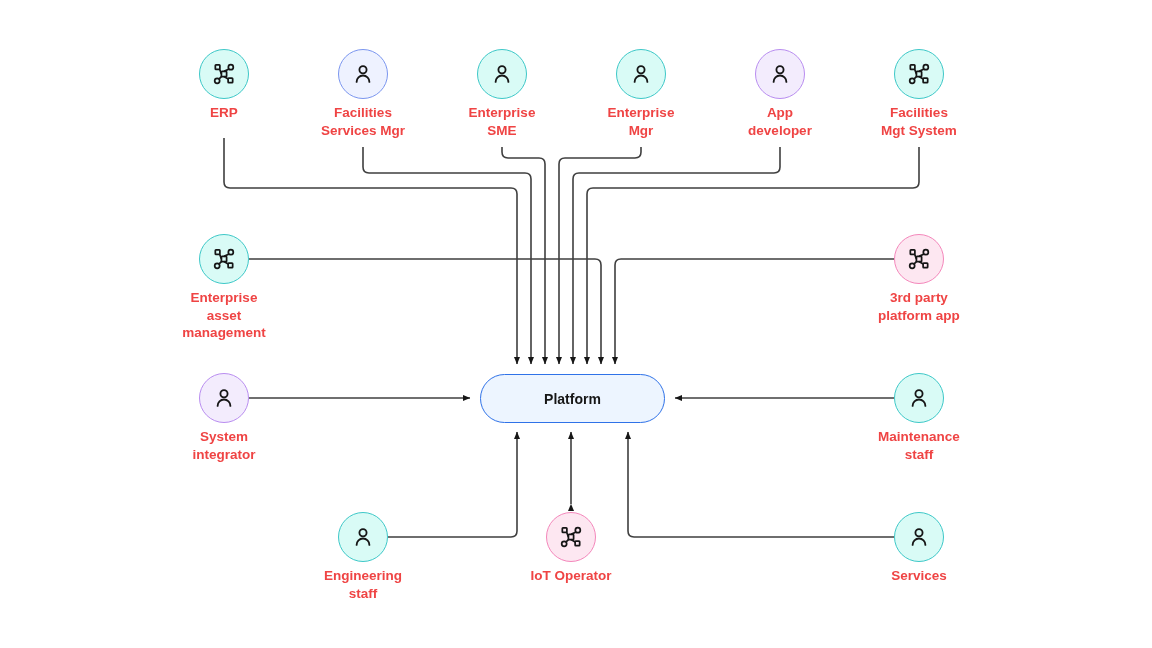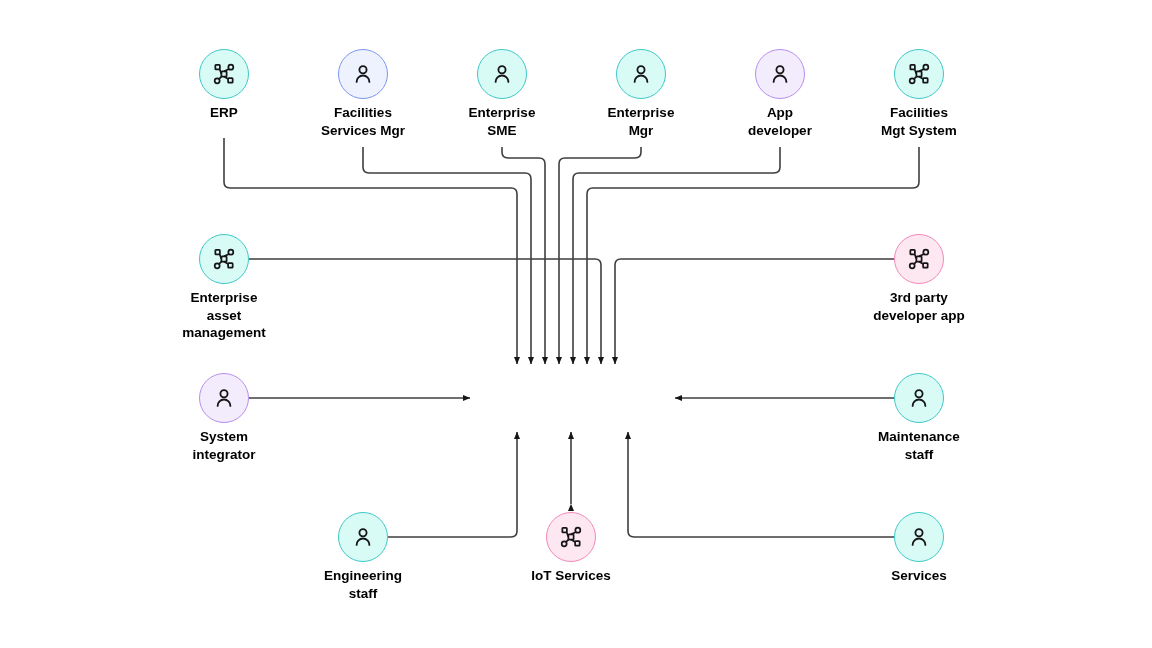--- a/index.html
+++ b/index.html
@@ -43,21 +43,21 @@
     justify-content: center;
   }
   .node-label {
     position: absolute;
     top: 30px;
     left: -90px;
     width: 180px;
     text-align: center;
     font-size: 13.5px;
     font-weight: bold;
-    color: #000000;
+    color: #ef4444;
     line-height: 17.5px;
     white-space: pre-line;
   }
   .platform-box {
     position: absolute;
     left: 480px;
     top: 374px;
     width: 185px;
     height: 49px;
     box-sizing: border-box;
@@ -98,20 +98,23 @@
 
       <path d="M 249 398 L 470 398" marker-end="url(#arrowhead)"></path>
       <path d="M 894 398 L 675 398" marker-end="url(#arrowhead)"></path>
 
       <path d="M 388 537 L 511 537 Q 517 537 517 531 L 517 432" marker-end="url(#arrowhead)"></path>
       <path d="M 571 504 L 571 432" marker-end="url(#arrowhead)" marker-start="url(#arrowhead)"></path>
       <path d="M 894 537 L 634 537 Q 628 537 628 531 L 628 432" marker-end="url(#arrowhead)"></path>
     </g>
   </svg>
 
+  <div class="platform-box">
+    <span>Platform</span>
+  </div>
 
   <div class="node" style="left:224px; top:74px;">
     <div class="node-circle" style="background:#d9fbf6; border-color:#3ec8c8;">
       <svg class="ic" width="26" height="26" viewBox="0 0 24 24" fill="none" stroke="#161616" stroke-width="1.6">
         <rect x="9.6" y="9.6" width="4.8" height="4.8" rx="0.6"></rect>
         <circle cx="18.3" cy="5.7" r="2.3"></circle>
         <rect x="4" y="3.6" width="4.2" height="4.2" rx="0.6"></rect>
         <circle cx="5.7" cy="18.3" r="2.3"></circle>
         <rect x="15.8" y="15.8" width="4.2" height="4.2" rx="0.6"></rect>
         <path d="M9.6 12 L8.1 7.8 M12 9.6 L16.7 7.3 M12 14.4 L15.8 16.6 M9.6 14.4 L7.3 16.7"></path>
@@ -200,21 +203,21 @@
       <svg class="ic" width="26" height="26" viewBox="0 0 24 24" fill="none" stroke="#161616" stroke-width="1.6">
         <rect x="9.6" y="9.6" width="4.8" height="4.8" rx="0.6"></rect>
         <circle cx="18.3" cy="5.7" r="2.3"></circle>
         <rect x="4" y="3.6" width="4.2" height="4.2" rx="0.6"></rect>
         <circle cx="5.7" cy="18.3" r="2.3"></circle>
         <rect x="15.8" y="15.8" width="4.2" height="4.2" rx="0.6"></rect>
         <path d="M9.6 12 L8.1 7.8 M12 9.6 L16.7 7.3 M12 14.4 L15.8 16.6 M9.6 14.4 L7.3 16.7"></path>
       </svg>
     </div>
     <div class="node-label">3rd party
-developer app</div>
+platform app</div>
   </div>
 
   <div class="node" style="left:224px; top:398px;">
     <div class="node-circle" style="background:#f3ecfd; border-color:#b98df0;">
       <svg class="ic" width="26" height="26" viewBox="0 0 24 24" fill="none" stroke="#161616" stroke-width="1.7" stroke-linecap="round">
         <circle cx="12" cy="8.1" r="3.3"></circle>
         <path d="M6.1 19.3 a5.9 5.9 0 0 1 11.8 0"></path>
       </svg>
     </div>
     <div class="node-label">System
@@ -247,21 +250,21 @@
     <div class="node-circle" style="background:#fde7f1; border-color:#f487bb;">
       <svg class="ic" width="26" height="26" viewBox="0 0 24 24" fill="none" stroke="#161616" stroke-width="1.6">
         <rect x="9.6" y="9.6" width="4.8" height="4.8" rx="0.6"></rect>
         <circle cx="18.3" cy="5.7" r="2.3"></circle>
         <rect x="4" y="3.6" width="4.2" height="4.2" rx="0.6"></rect>
         <circle cx="5.7" cy="18.3" r="2.3"></circle>
         <rect x="15.8" y="15.8" width="4.2" height="4.2" rx="0.6"></rect>
         <path d="M9.6 12 L8.1 7.8 M12 9.6 L16.7 7.3 M12 14.4 L15.8 16.6 M9.6 14.4 L7.3 16.7"></path>
       </svg>
     </div>
-    <div class="node-label">IoT Services</div>
+    <div class="node-label">IoT Operator</div>
   </div>
 
   <div class="node" style="left:919px; top:537px;">
     <div class="node-circle" style="background:#d9fbf6; border-color:#3ec8c8;">
       <svg class="ic" width="26" height="26" viewBox="0 0 24 24" fill="none" stroke="#161616" stroke-width="1.7" stroke-linecap="round">
         <circle cx="12" cy="8.1" r="3.3"></circle>
         <path d="M6.1 19.3 a5.9 5.9 0 0 1 11.8 0"></path>
       </svg>
     </div>
     <div class="node-label">Services</div>

